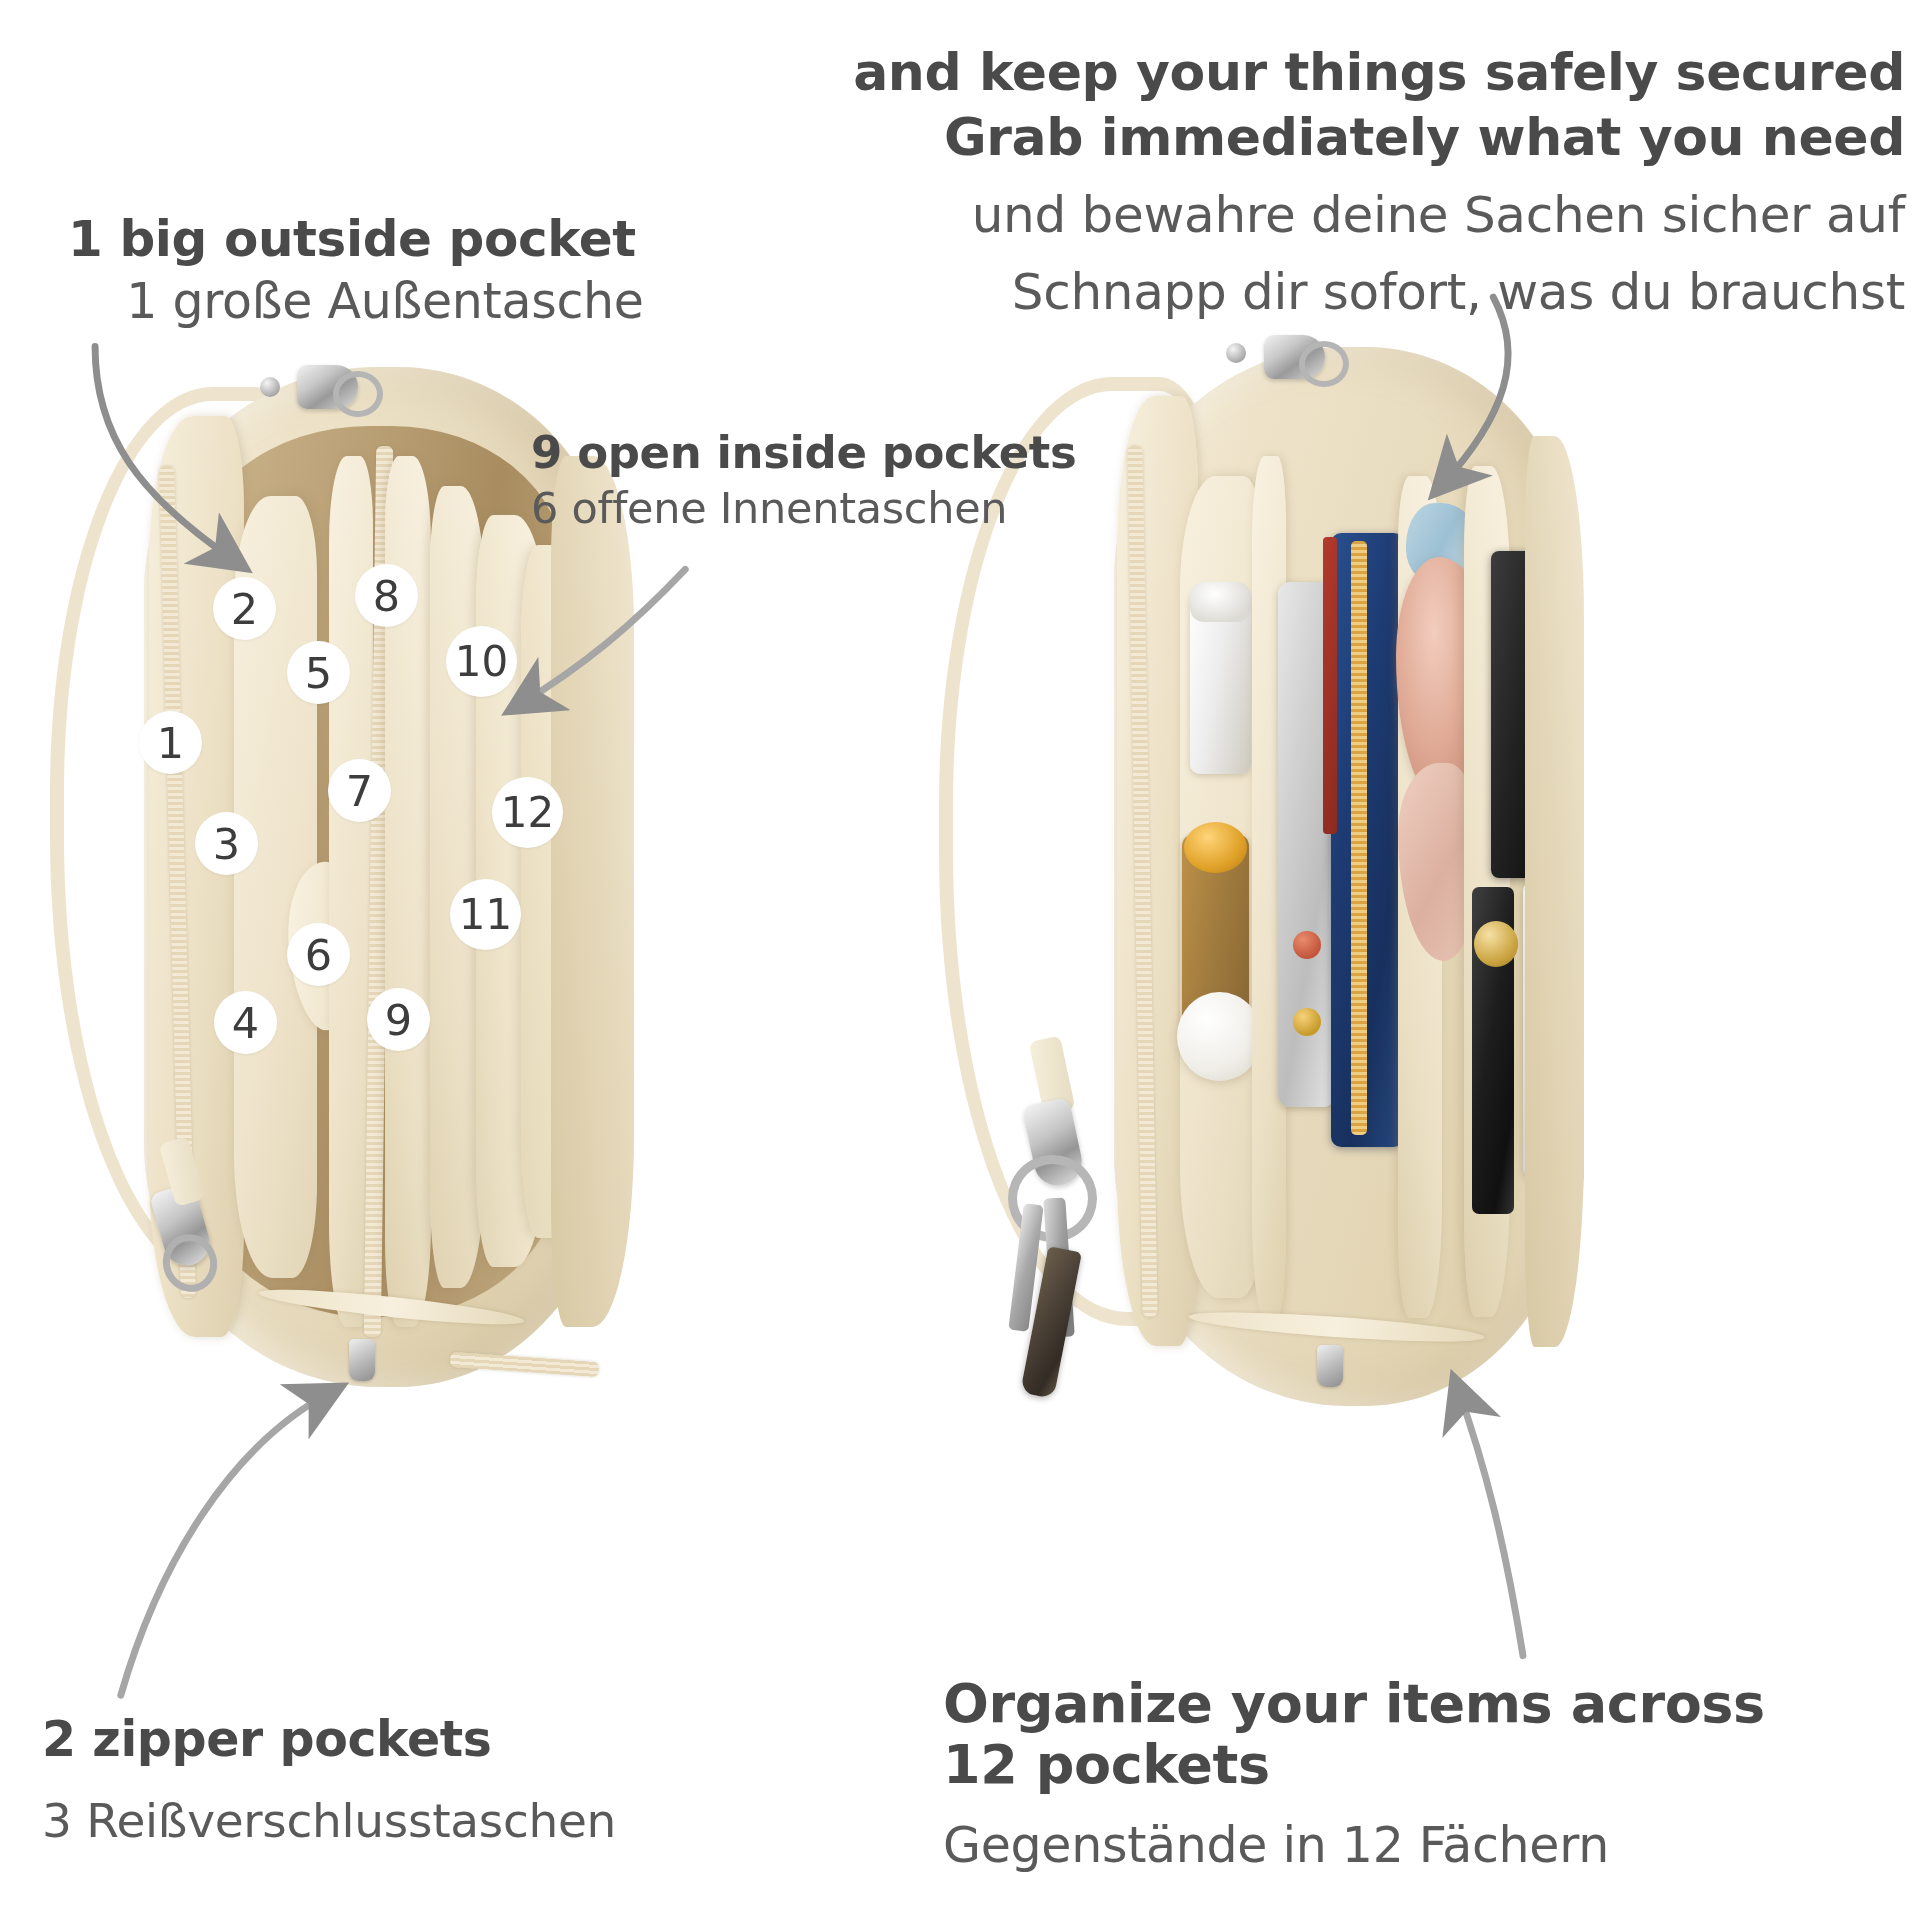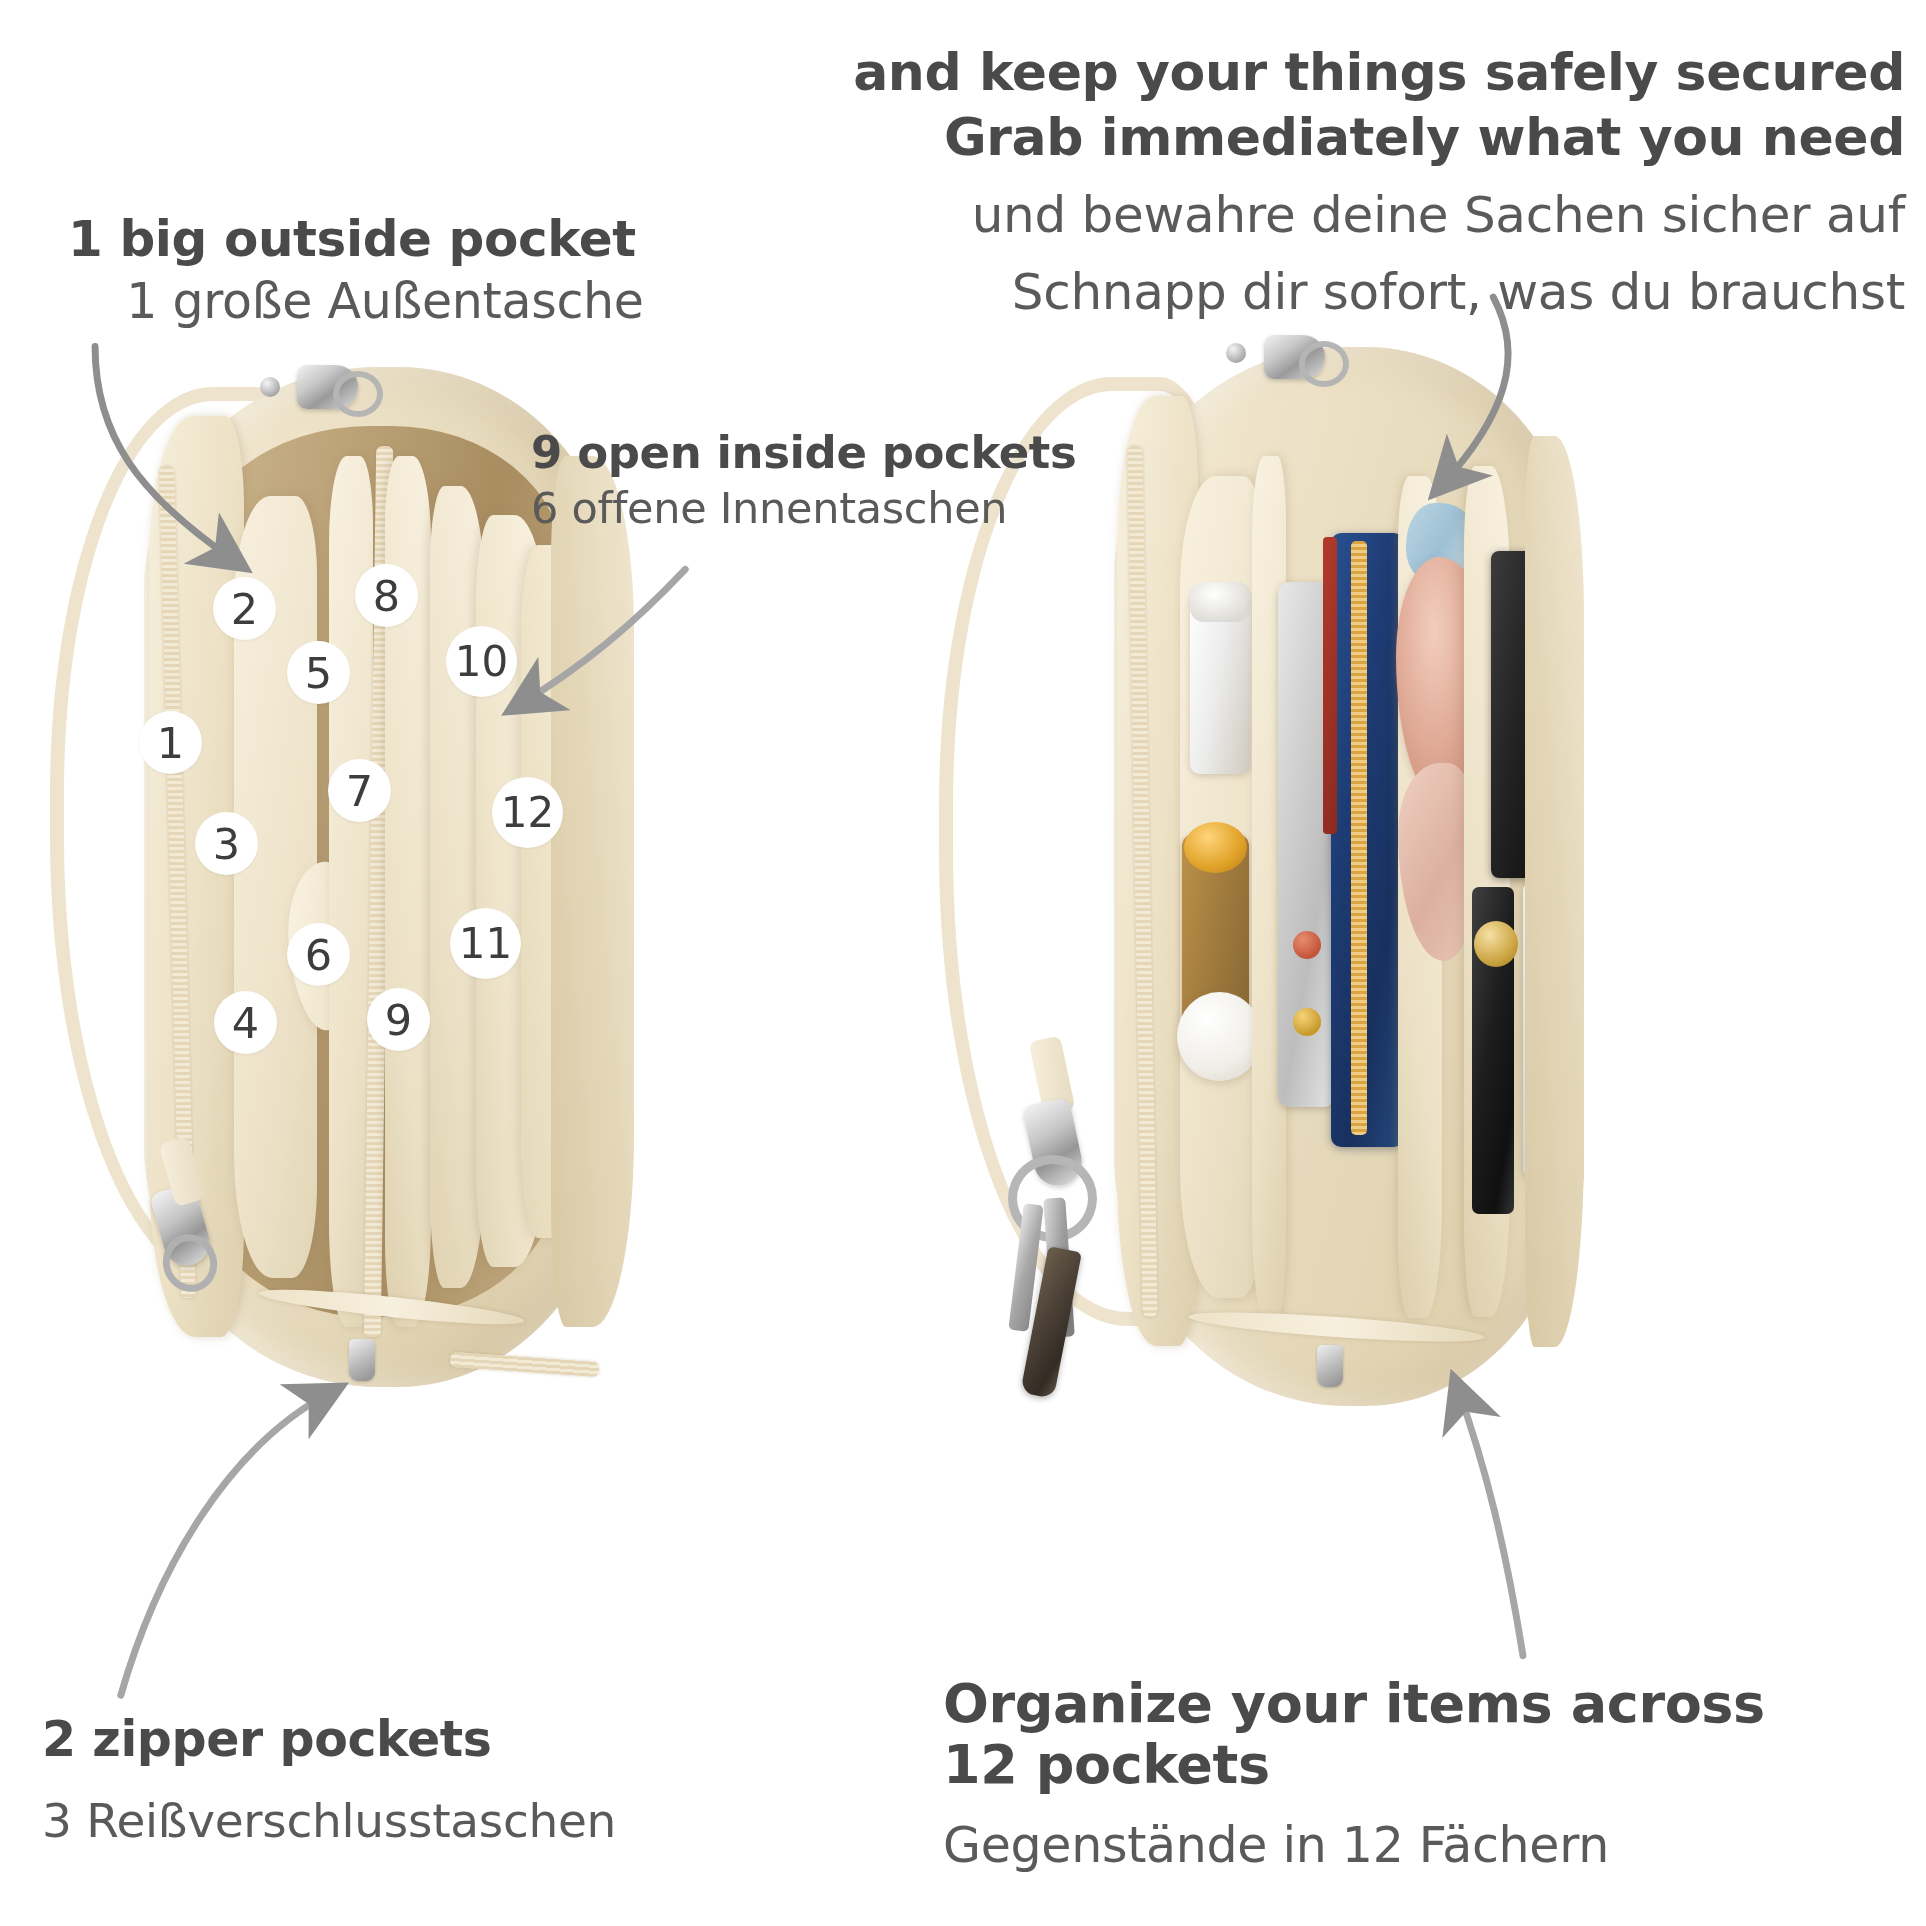--- a/index.html
+++ b/index.html
@@ -446,18 +446,18 @@
       <div class="badge w1" style="left: 139px; top: 711px;">1</div>
       <div class="badge w1" style="left: 213px; top: 577px;">2</div>
       <div class="badge w1" style="left: 195px; top: 812px;">3</div>
       <div class="badge w1" style="left: 214px; top: 991px;">4</div>
       <div class="badge w1" style="left: 287px; top: 641px;">5</div>
       <div class="badge w1" style="left: 287px; top: 923px;">6</div>
       <div class="badge w1" style="left: 328px; top: 759px;">7</div>
       <div class="badge w1" style="left: 355px; top: 564px;">8</div>
       <div class="badge w1" style="left: 367px; top: 988px;">9</div>
       <div class="badge w2" style="left: 446px; top: 626px;">10</div>
-      <div class="badge w2" style="left: 450px; top: 908px;">11</div>
+      <div class="badge w2" style="left: 450px; top: 879px;">11</div>
       <div class="badge w2" style="left: 492px; top: 777px;">12</div>
     </div>
 
 </div>
 
 
 </body></html>

